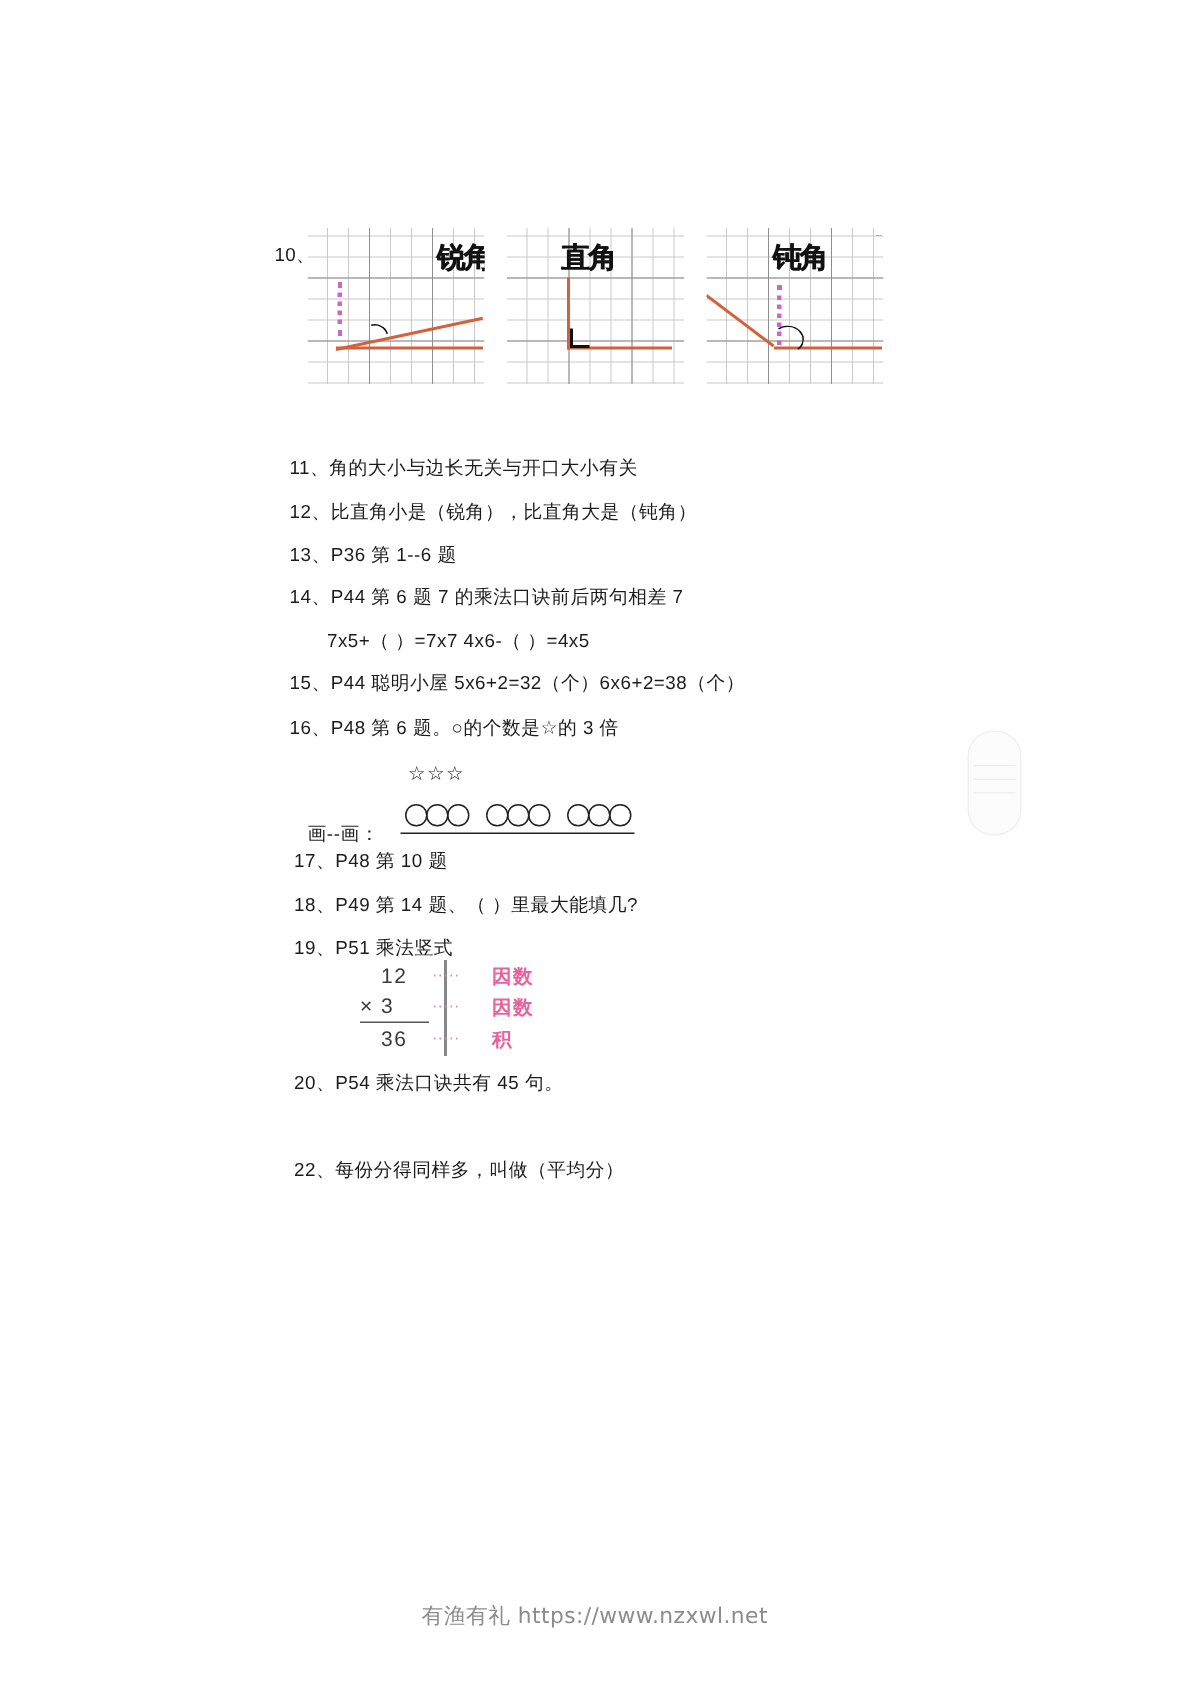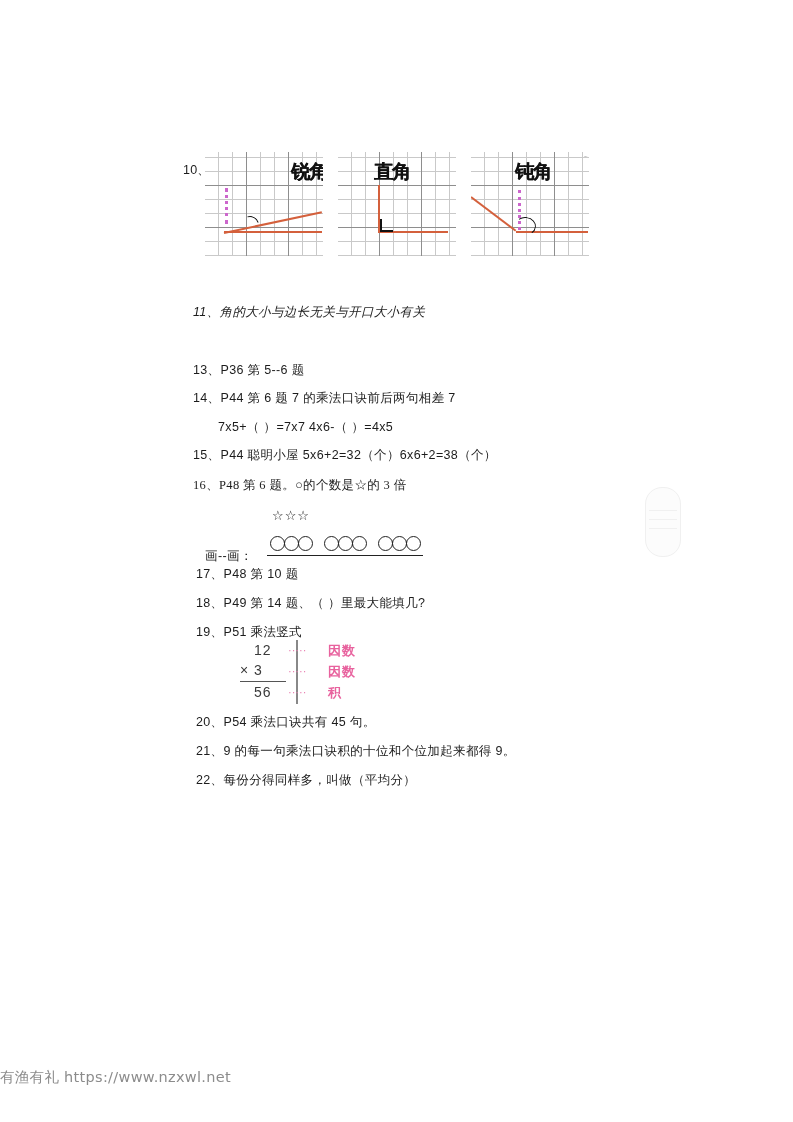--- a/index.html
+++ b/index.html
@@ -272,20 +272,21 @@
   .capsule .cl1 { top: 22px; }
   .capsule .cl2 { top: 31px; }
   .capsule .cl3 { top: 40px; }
 
   
   .footer {
     position: absolute;
     left: 0;
     top: 1068px;
     width: 793px;
+    text-align: center;
     font-size: 14.5px;
     color: #8c8c8c;
     font-family: "DejaVu Sans", "Liberation Sans", sans-serif;
     letter-spacing: .3px;
   }
 </style>
 </head>
 <body>
 
 <div id="page">
@@ -326,32 +327,33 @@
       <div class="panel-label label-b">直角</div>
 
       <div class="ray" style="left:40px; top:33px; width:2px; height:48px;"></div>
 
       <div class="ray" style="left:40px; top:79px; width:70px; height:2px;"></div>
       <div class="right-mark" style="left:42px; top:67px; width:11px; height:11px;"></div>
     </div>
   </div>
 
 
-  <div class="line" style="left:193px; top:305px;font-style:italic;">11、角的大小与边长无关与开口大小有关</div>
-
-
-  <div class="line" style="left:193px; top:363px;">13、P36 第 5--6 题</div>
+  <div class="line" style="left:193px; top:305px;">11、角的大小与边长无关与开口大小有关</div>
+
+  <div class="line" style="left:193px; top:334px;">12、比直角小是（锐角），比直角大是（钝角）</div>
+
+  <div class="line" style="left:193px; top:363px;">13、P36 第 1--6 题</div>
 
   <div class="line" style="left:193px; top:391px;">14、P44 第 6 题 7 的乘法口诀前后两句相差 7</div>
 
   <div class="sub-line" style="left:218px; top:419px;">7x5+（  ）=7x7     4x6-（  ）=4x5</div>
 
   <div class="line" style="left:193px; top:448px;">15、P44 聪明小屋 5x6+2=32（个）6x6+2=38（个）</div>
 
-  <div class="line" style="left:193px; top:478px;font-family:Liberation Serif, serif;">16、P48 第 6 题。○的个数是☆的 3 倍</div>
+  <div class="line" style="left:193px; top:478px;">16、P48 第 6 题。○的个数是☆的 3 倍</div>
 
   <div class="stars-row">☆☆☆</div>
 
   <div class="draw-row">
     <span class="draw-label">画--画：</span>
     <span class="circles-wrap">
       <span class="circ-group">
         <span class="circ"></span><span class="circ"></span><span class="circ"></span>
       </span><span class="circ-group">
         <span class="circ"></span><span class="circ"></span><span class="circ"></span>
@@ -364,36 +366,35 @@
   <div class="line" style="left:196px; top:567px;">17、P48 第 10 题</div>
 
   <div class="line" style="left:196px; top:596px;">18、P49 第 14 题、（  ）里最大能填几?</div>
 
   <div class="line" style="left:196px; top:625px;">19、P51 乘法竖式</div>
 
   <div class="mult-block">
     <div class="mult-num m-top">12</div>
     <div class="mult-num m-mid">× 3</div>
     <div class="mult-rule"></div>
-    <div class="mult-num m-bot">56</div>
+    <div class="mult-num m-bot">36</div>
 
     <div class="mult-vbar"></div>
 
     <div class="lead-dots ld-1">·····</div>
     <div class="lead-dots ld-2">·····</div>
     <div class="lead-dots ld-3">·····</div>
 
     <div class="pink-tag pt-1">因数</div>
     <div class="pink-tag pt-2">因数</div>
     <div class="pink-tag pt-3">积</div>
   </div>
 
   <div class="line" style="left:196px; top:715px;">20、P54 乘法口诀共有 45 句。</div>
 
-  <div class="line" style="left:196px; top:744px;">21、9 的每一句乘法口诀积的十位和个位加起来都得 9。</div>
 
   <div class="line" style="left:196px; top:773px;">22、每份分得同样多，叫做（平均分）</div>
 
   <div class="capsule">
     <div class="cl cl1"></div>
     <div class="cl cl2"></div>
     <div class="cl cl3"></div>
   </div>
 
   <div class="footer">有渔有礼 https://www.nzxwl.net</div>

